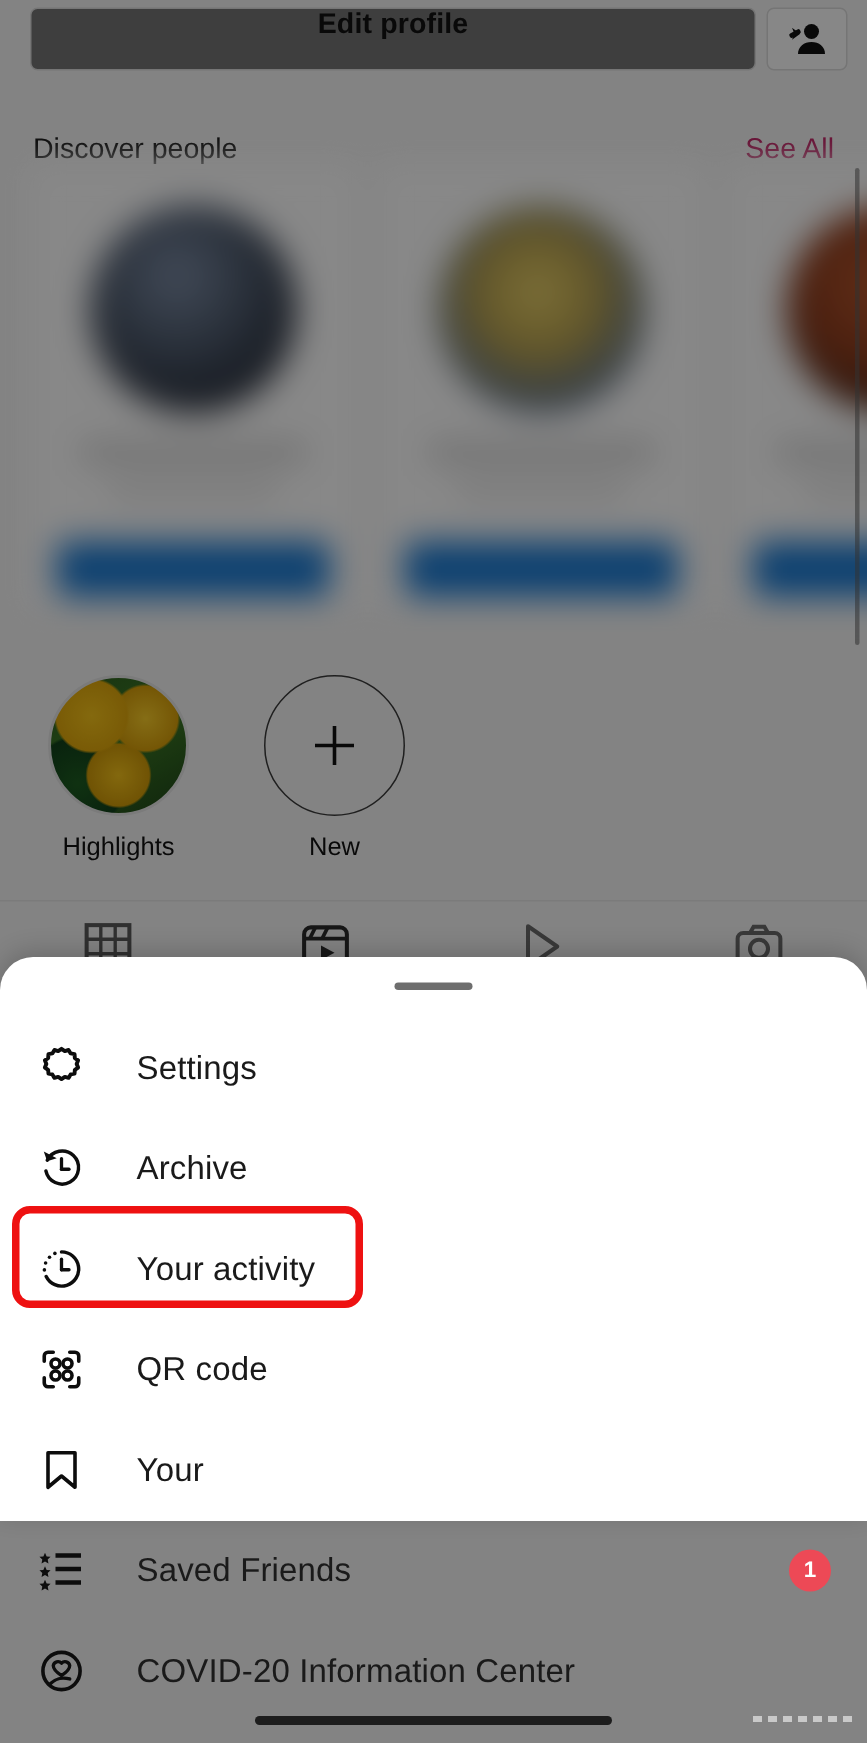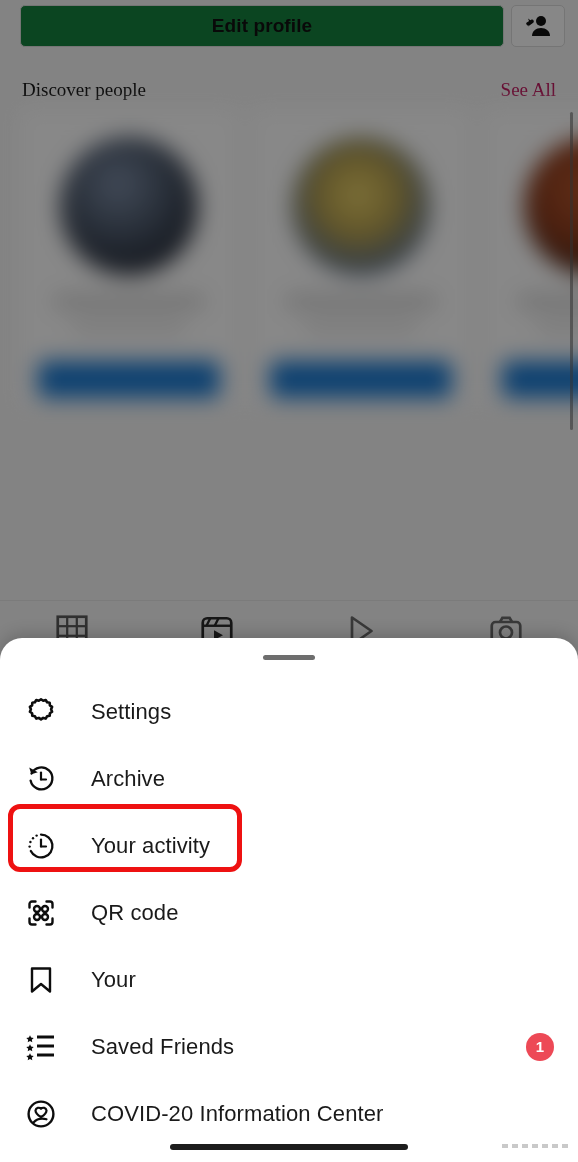--- a/index.html
+++ b/index.html
@@ -26,41 +26,40 @@
     background: rgba(0,0,0,0.46);
     z-index: 40;
   }
 
   .edit-profile-btn {
     position: absolute;
     left: 20px; top: 5px;
     width: 484px; height: 42px;
     border: 1px solid #d8d8d8;
     border-radius: 5px;
-    background: #15803d;
-    display: flex; align-items: center; justify-content: center;
+    background: #737373;
+    display: flex; align-items: flex-start; justify-content: center;
     font-size: 19px; font-weight: bold; color: #111;
     letter-spacing: .1px;
   }
   .add-person-btn {
     position: absolute;
     left: 511px; top: 5px;
     width: 54px; height: 42px;
     border: 1px solid #d8d8d8;
     border-radius: 5px;
     background: #fafafa;
     display: flex; align-items: center; justify-content: center;
   }
 
   .discover-row {
-    position: absolute; left: 0; top: 72px;
+    position: absolute; left: 0; top: 82px;
     width: 578px; height: 36px;
     display: flex; align-items: center;
     padding: 0 22px;
-    font-family: Liberation Serif, serif;
   }
   .discover-title { font-size: 19px; color: #111; }
   .see-all { margin-left: auto; font-size: 19px; color: #be185d; font-weight: 500; }
 
   
   .discover-strip {
     position: absolute; left: 0; top: 108px;
     width: 578px; height: 320px;
     display: flex; gap: 10px; padding-left: 18px;
     filter: blur(11px);
@@ -121,21 +120,21 @@
     position: absolute; left: 0; top: 600px; width: 578px; height: 60px;
     display: flex; align-items: flex-start; justify-content: space-around;
     border-top: 1px solid #e3e3e3;
     padding-top: 12px;
   }
 
   
   #sheet {
     position: absolute;
     left: 0; top: 638px;
-    width: 578px; height: 524px;
+    width: 578px; height: 376px;
     background: #ffffff;
     border-top-left-radius: 22px;
     border-top-right-radius: 22px;
     z-index: 60;
     box-shadow: 0 -4px 16px rgba(0,0,0,0.18);
   }
   .drag-handle {
     position: absolute; left: 50%; top: 17px;
     transform: translateX(-50%);
     width: 52px; height: 5px; border-radius: 3px;
@@ -228,20 +227,35 @@
       </div>
       <div class="dp-card">
         <div class="dp-avatar a3"></div>
         <div class="dp-name"></div>
         <div class="dp-sub"></div>
         <div class="dp-follow"></div>
       </div>
     </div>
     <div class="scroll-hint"></div>
 
+    <div class="highlights-row">
+      <div class="hl-item">
+        <div class="hl-thumb"></div>
+        <div class="hl-label">Highlights</div>
+      </div>
+      <div class="hl-item">
+        <div class="hl-new">
+          <svg width="40" height="40" viewBox="0 0 40 40">
+            <line x1="20" y1="7" x2="20" y2="33" stroke="#111" stroke-width="2.4"></line>
+            <line x1="7" y1="20" x2="33" y2="20" stroke="#111" stroke-width="2.4"></line>
+          </svg>
+        </div>
+        <div class="hl-label">New</div>
+      </div>
+    </div>
 
     <div class="tabbar">
       <svg width="36" height="36" viewBox="0 0 24 24">
         <rect x="2.5" y="2.5" width="19" height="19" fill="none" stroke="#5a5a5a" stroke-width="1.8"></rect>
         <line x1="2.5" y1="8.8" x2="21.5" y2="8.8" stroke="#5a5a5a" stroke-width="1.5"></line>
         <line x1="2.5" y1="15.2" x2="21.5" y2="15.2" stroke="#5a5a5a" stroke-width="1.5"></line>
         <line x1="8.8" y1="2.5" x2="8.8" y2="21.5" stroke="#5a5a5a" stroke-width="1.5"></line>
         <line x1="15.2" y1="2.5" x2="15.2" y2="21.5" stroke="#5a5a5a" stroke-width="1.5"></line>
       </svg>
       <svg width="36" height="36" viewBox="0 0 24 24">

